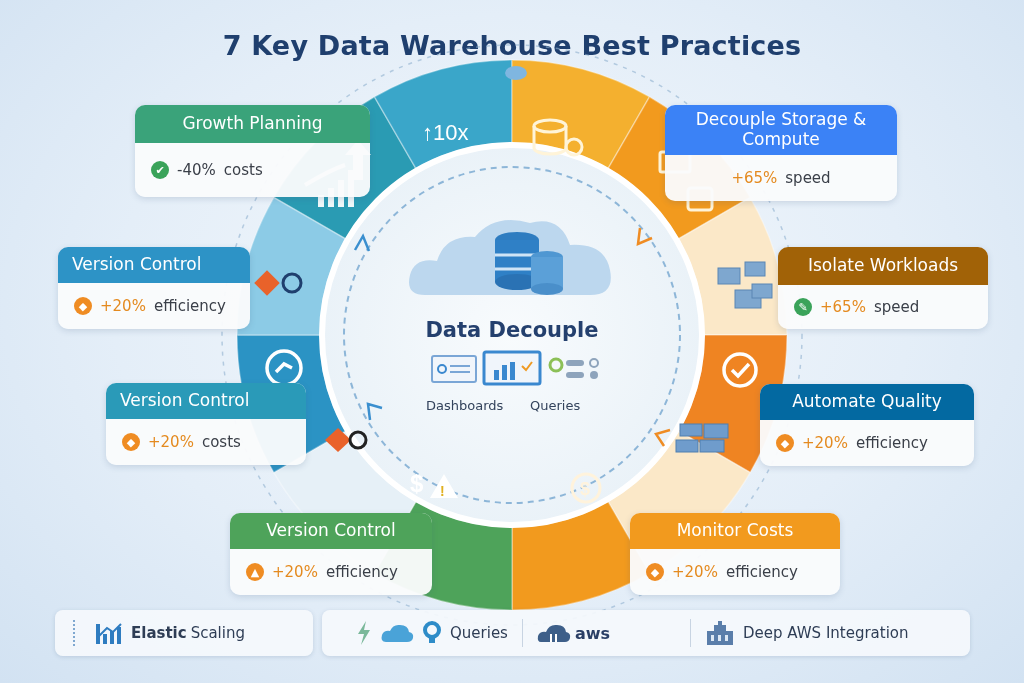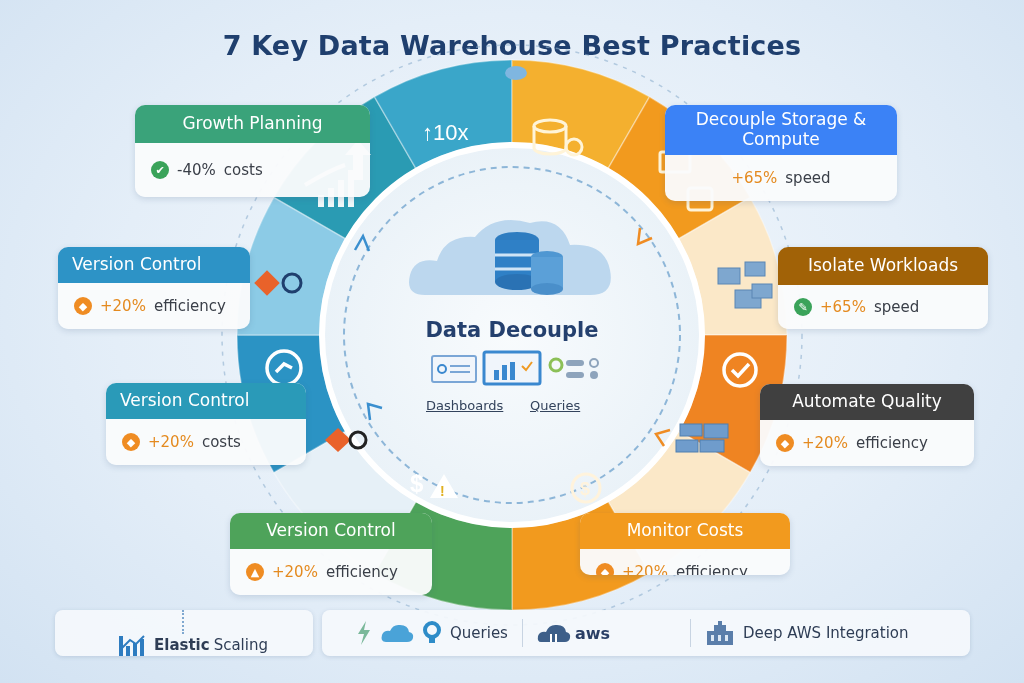--- a/index.html
+++ b/index.html
@@ -28,21 +28,21 @@
   }
   .badge {
     width: 18px; height: 18px; border-radius: 50%; display: inline-flex; align-items: center;
     justify-content: center; color: #fff; font-size: 11px; flex: none;
   }
   .metric { color: #e48a1f; font-weight: normal; text-align: right; }
   .center-label {
     position: absolute; left: 0; width: 1024px; text-align: center;
     font-size: 21px; font-weight: bold; color: #24406e;
   }
-  .center-sub { position: absolute; font-size: 13px; color: #33435c; text-decoration: underline; }
+  .center-sub { position: absolute; font-size: 13px; color: #33435c; }
   .bottom-bar {
     position: absolute; top: 610px; height: 46px; border-radius: 8px;
     background: rgba(245,248,252,0.92); box-shadow: 0 1px 4px rgba(60,90,130,0.18);
     display: flex; align-items: center;
   }
   .bb-item { display: flex; align-items: center; gap: 8px; font-size: 15px; color: #2e3d55; }
   .vsep { width: 1px; height: 28px; background: #c8d4e2; }
 </style>
 </head>
 <body>
@@ -176,38 +176,38 @@
 <div class="card" style="left:106px;top:383px;width:200px;height:82px;">
   <div class="head" style="height:36px;background:#2a9ab8;justify-content:flex-start;">Version Control</div>
   <div class="body" style="height:46px;">
     <span class="badge" style="background:#ef8c23;">◆</span>
     <span class="metric">+20%</span>
     <span>costs</span>
   </div>
 </div>
 
 <div class="card" style="left:760px;top:384px;width:214px;height:82px;">
-  <div class="head" style="height:36px;background:#404040;">Automate Quality</div>
+  <div class="head" style="height:36px;background:#0369a1;">Automate Quality</div>
   <div class="body" style="height:46px;">
     <span class="badge" style="background:#ef8c23;">◆</span>
     <span class="metric">+20%</span>
     <span>efficiency</span>
   </div>
 </div>
 
 <div class="card" style="left:230px;top:513px;width:202px;height:82px;">
   <div class="head" style="height:36px;background:#4ea35a;">Version Control</div>
   <div class="body" style="height:46px;">
     <span class="badge" style="background:#ef8c23;">▲</span>
     <span class="metric">+20%</span>
     <span>efficiency</span>
   </div>
 </div>
 
-<div class="card" style="left:580px;top:513px;width:210px;height:62px;">
+<div class="card" style="left:630px;top:513px;width:210px;height:82px;">
   <div class="head" style="height:36px;background:#f29a1e;">Monitor Costs</div>
   <div class="body" style="height:46px;">
     <span class="badge" style="background:#ef8c23;">◆</span>
     <span class="metric">+20%</span>
     <span>efficiency</span>
   </div>
 </div>
 
 <svg style="position:absolute;left:405px;top:205px;" width="215" height="100">
   <path d="M20 90 Q0 90 5 70 Q10 52 32 56 Q40 30 70 32 Q90 8 125 18 Q155 10 165 40 Q200 38 205 65 Q210 90 185 90 Z" fill="#bcd7ee"></path>
@@ -236,21 +236,21 @@
   <circle cx="128" cy="15" r="6" fill="none" stroke="#8cc057" stroke-width="3"></circle>
   <rect x="138" y="10" width="18" height="6" rx="3" fill="#8ea4bc"></rect>
     <circle cx="166" cy="13" r="4" fill="none" stroke="#8ea4bc" stroke-width="2"></circle>
   <rect x="138" y="22" width="18" height="6" rx="3" fill="#8ea4bc"></rect>
     <circle cx="166" cy="25" r="4" fill="#8ea4bc"></circle>
 </svg>
 
 <div class="center-sub" style="left:426px;top:398px;">Dashboards</div>
 <div class="center-sub" style="left:530px;top:398px;">Queries</div>
 
-<div class="bottom-bar" style="left:55px;width:258px;padding-left:18px;flex-direction:column;">
+<div class="bottom-bar" style="left:55px;width:258px;padding-left:18px;">
   <span style="width:2px;height:26px;border-left:2px dotted #7fa8d0;margin-right:20px;"></span>
   <div class="bb-item">
     <svg width="28" height="22">
       <rect x="1" y="2" width="4" height="20" fill="#2e7cc0"></rect>
         <rect x="8" y="12" width="4" height="10" fill="#2e7cc0"></rect>
       <rect x="15" y="9" width="4" height="13" fill="#2e7cc0"></rect>
         <rect x="22" y="5" width="4" height="17" fill="#2e7cc0"></rect>
       <path d="M4 14 L12 6 L18 10 L26 2" stroke="#2e7cc0" stroke-width="2" fill="none"></path>
     </svg>
     <span style="font-weight:bold;">Elastic</span>

